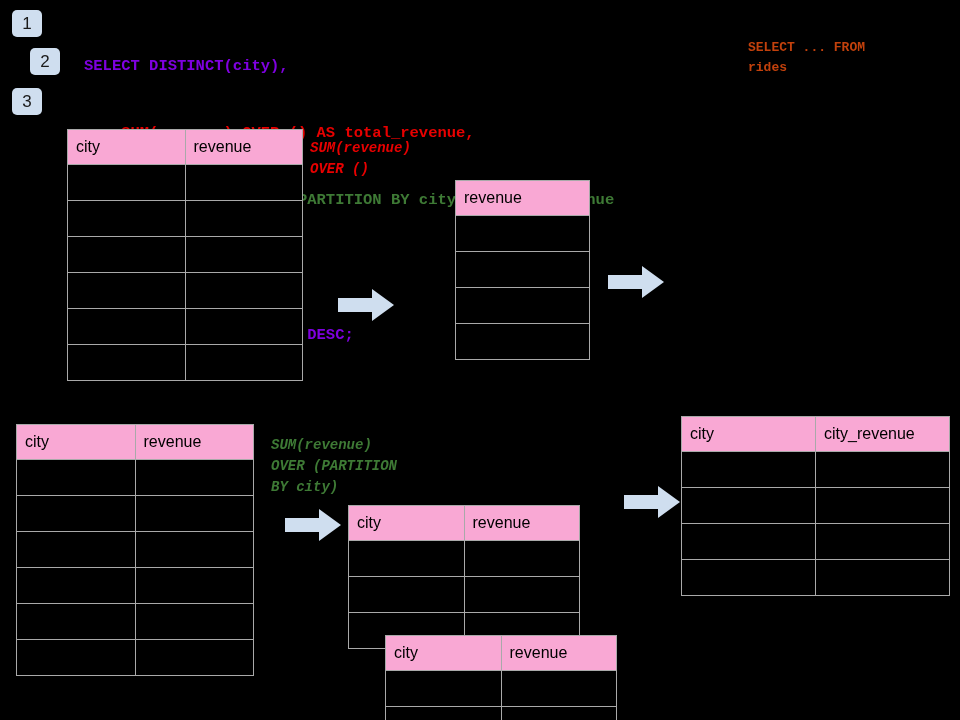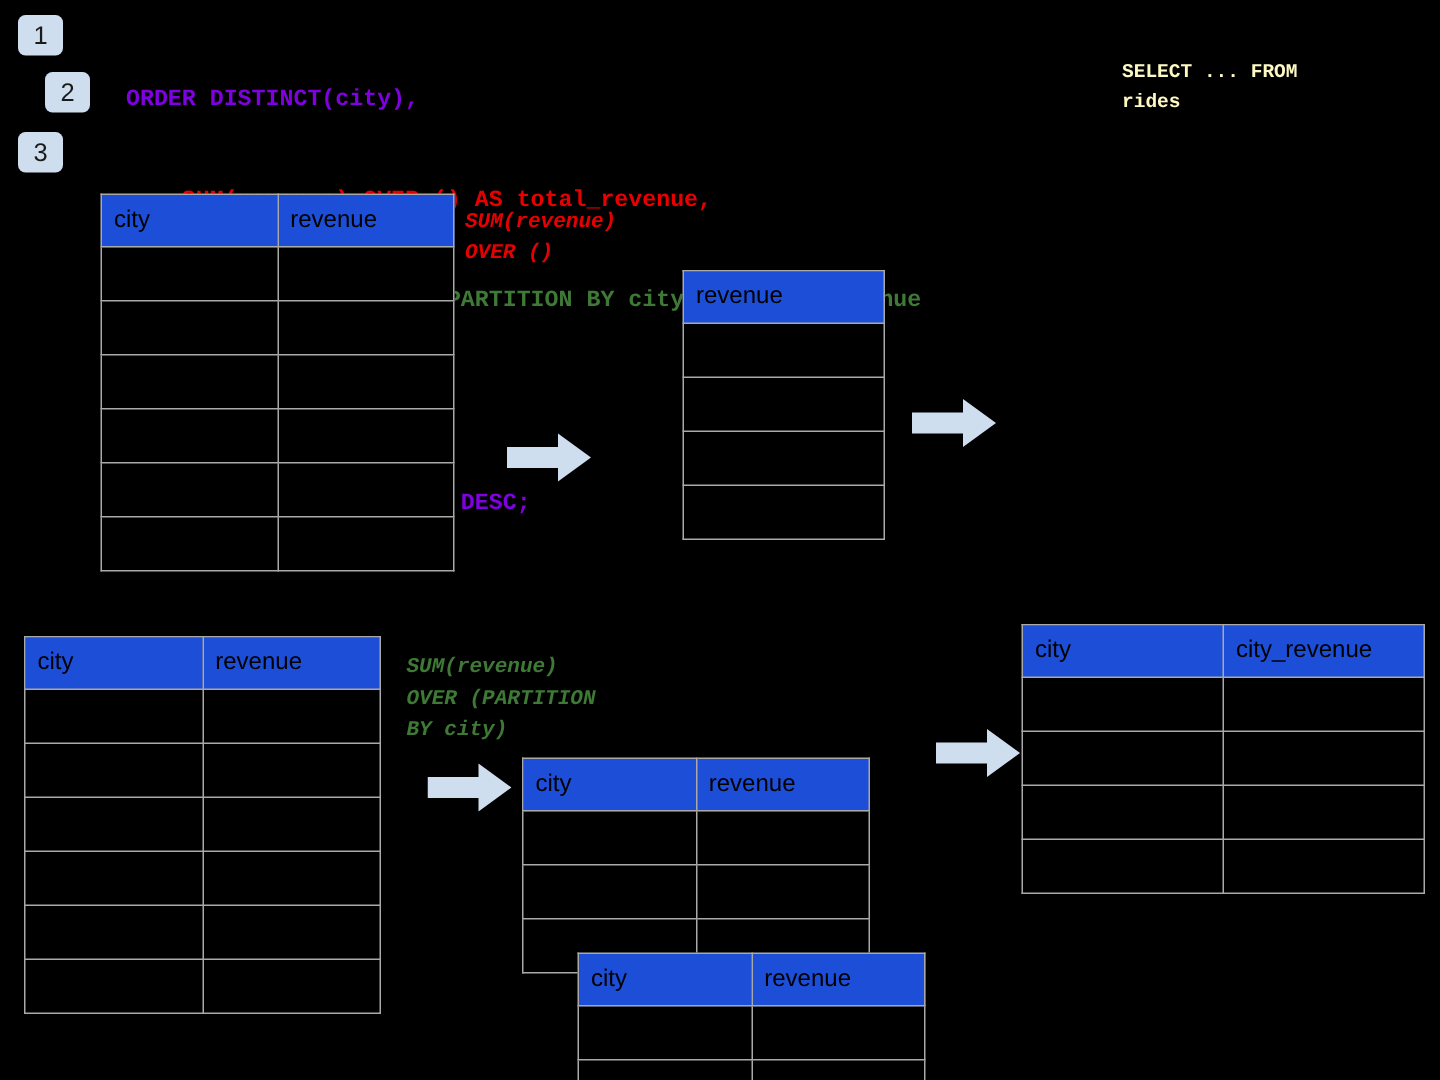--- a/index.html
+++ b/index.html
@@ -48,21 +48,21 @@
   .sql-line { display: block; }
   .c-purple { color: #7f00e0; }
   .c-red    { color: #e80000; }
   .c-green  { color: #3e7a35; }
 
   .sql-side {
     left: 748px;
     top: 38px;
     font-size: 13px;
     line-height: 20px;
-    color: #fef9c3;
+    color: #c2410c;
   }
 
   
   .annot {
     position: absolute;
     font-family: "Liberation Mono", monospace;
     font-weight: bold;
     font-size: 14px;
     line-height: 21px;
     white-space: pre;
@@ -85,21 +85,21 @@
     border-collapse: collapse;
     background: #000000;
     table-layout: fixed;
   }
   .tbl th, .tbl td {
     border: 1px solid #a9a9a9;
     padding: 0;
     margin: 0;
   }
   .tbl th {
-    background: #1d4ed8;
+    background: #f9a8d4;
     color: #000000;
     font-family: "Liberation Sans", sans-serif;
     font-weight: normal;
     font-size: 16px;
     text-align: left;
     padding: 4px 8px;
     height: 26px;
     vertical-align: middle;
   }
   .tbl td {
@@ -110,21 +110,21 @@
 </head>
 <body>
 
 <div id="canvas">
 
   <div class="badge" style="left:12px; top:10px;">1</div>
   <div class="badge" style="left:30px; top:48px;">2</div>
   <div class="badge" style="left:12px; top:88px;">3</div>
 
   <div class="sql-block sql-main">
-    <span class="sql-line c-purple">ORDER DISTINCT(city),</span>
+    <span class="sql-line c-purple">SELECT DISTINCT(city),</span>
     <span class="sql-line c-red">    SUM(revenue) OVER () AS total_revenue,</span>
     <span class="sql-line c-green">    SUM(revenue) OVER (PARTITION BY city) as city_revenue</span>
     <span class="sql-line c-purple">  FROM rides</span>
     <span class="sql-line c-purple">  ORDER by city_revenue DESC;</span>
   </div>
 
   <div class="sql-block sql-side">SELECT ... FROM
 rides</div>
 
   <div class="annot annot-red">SUM(revenue)

